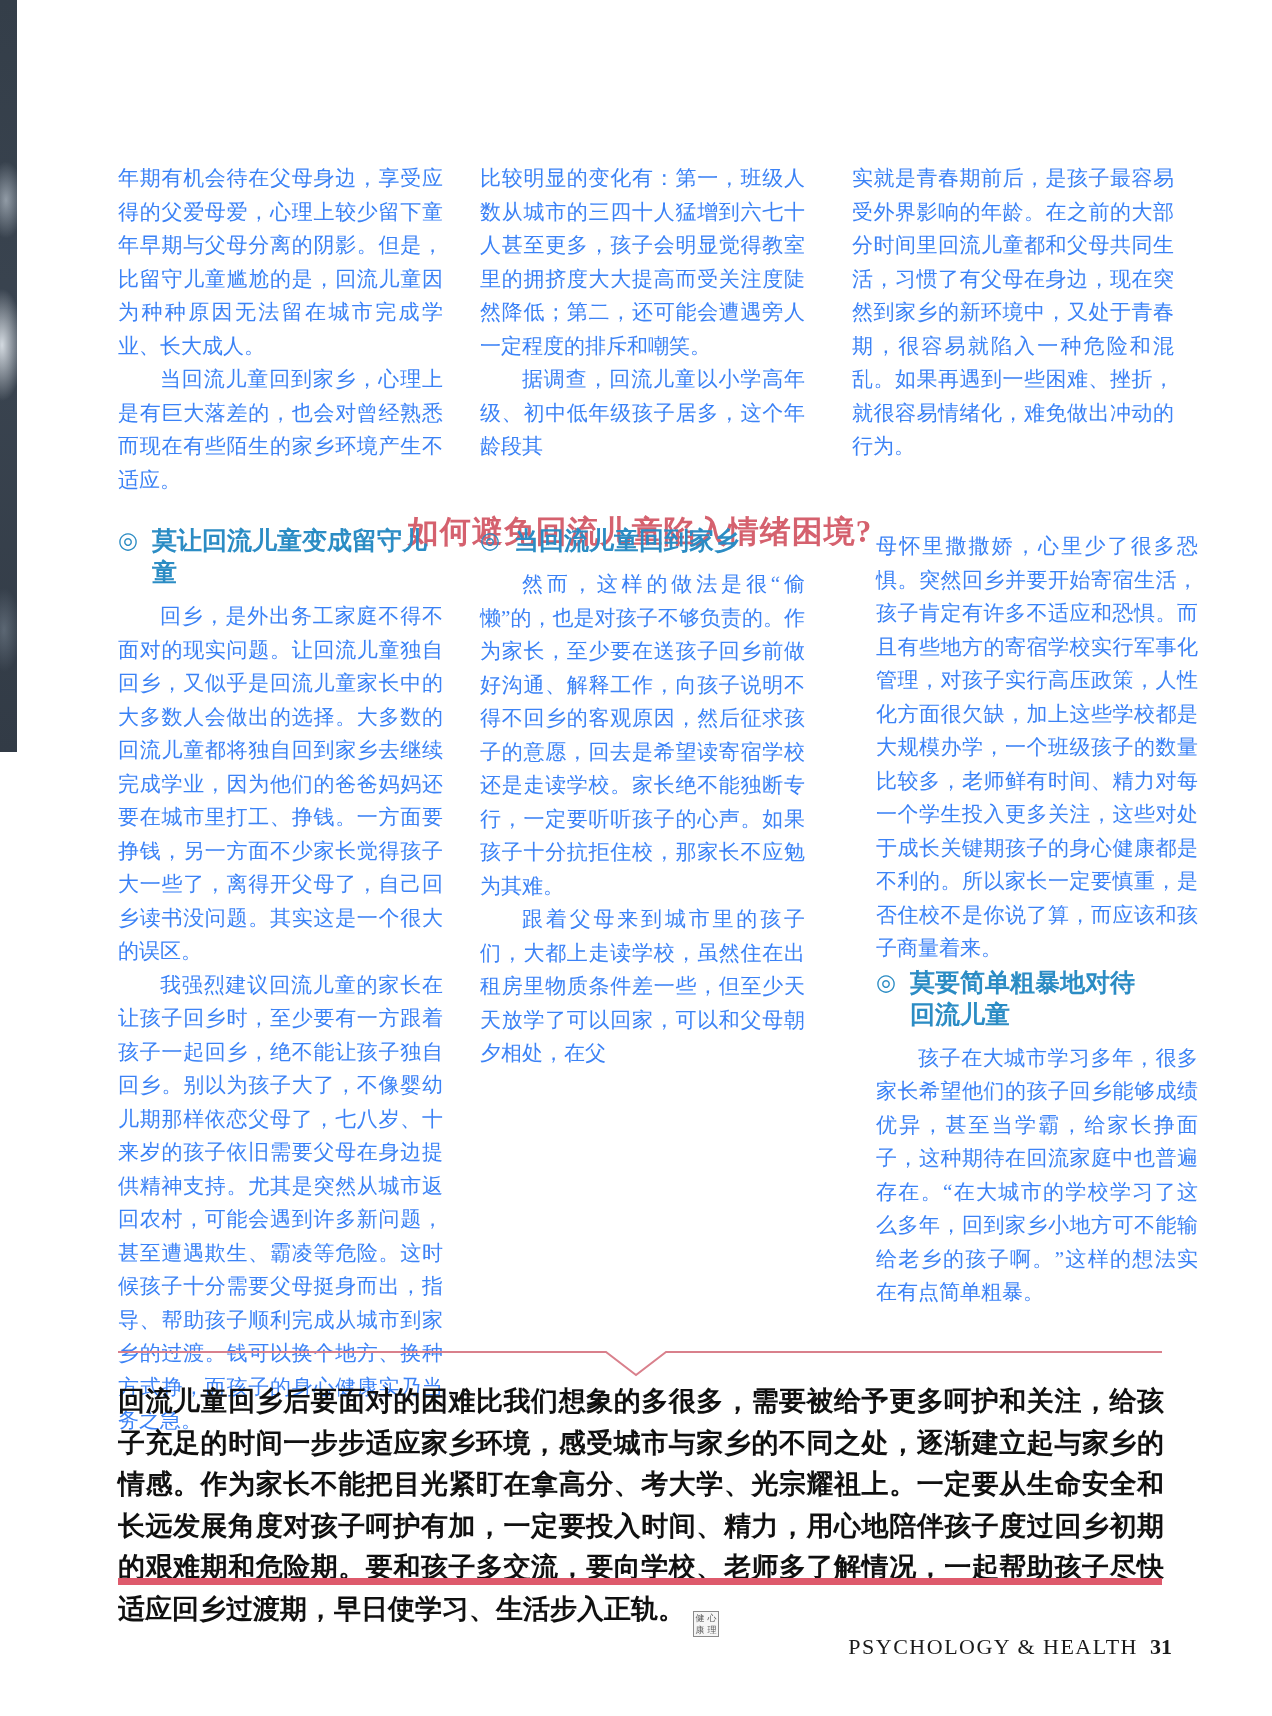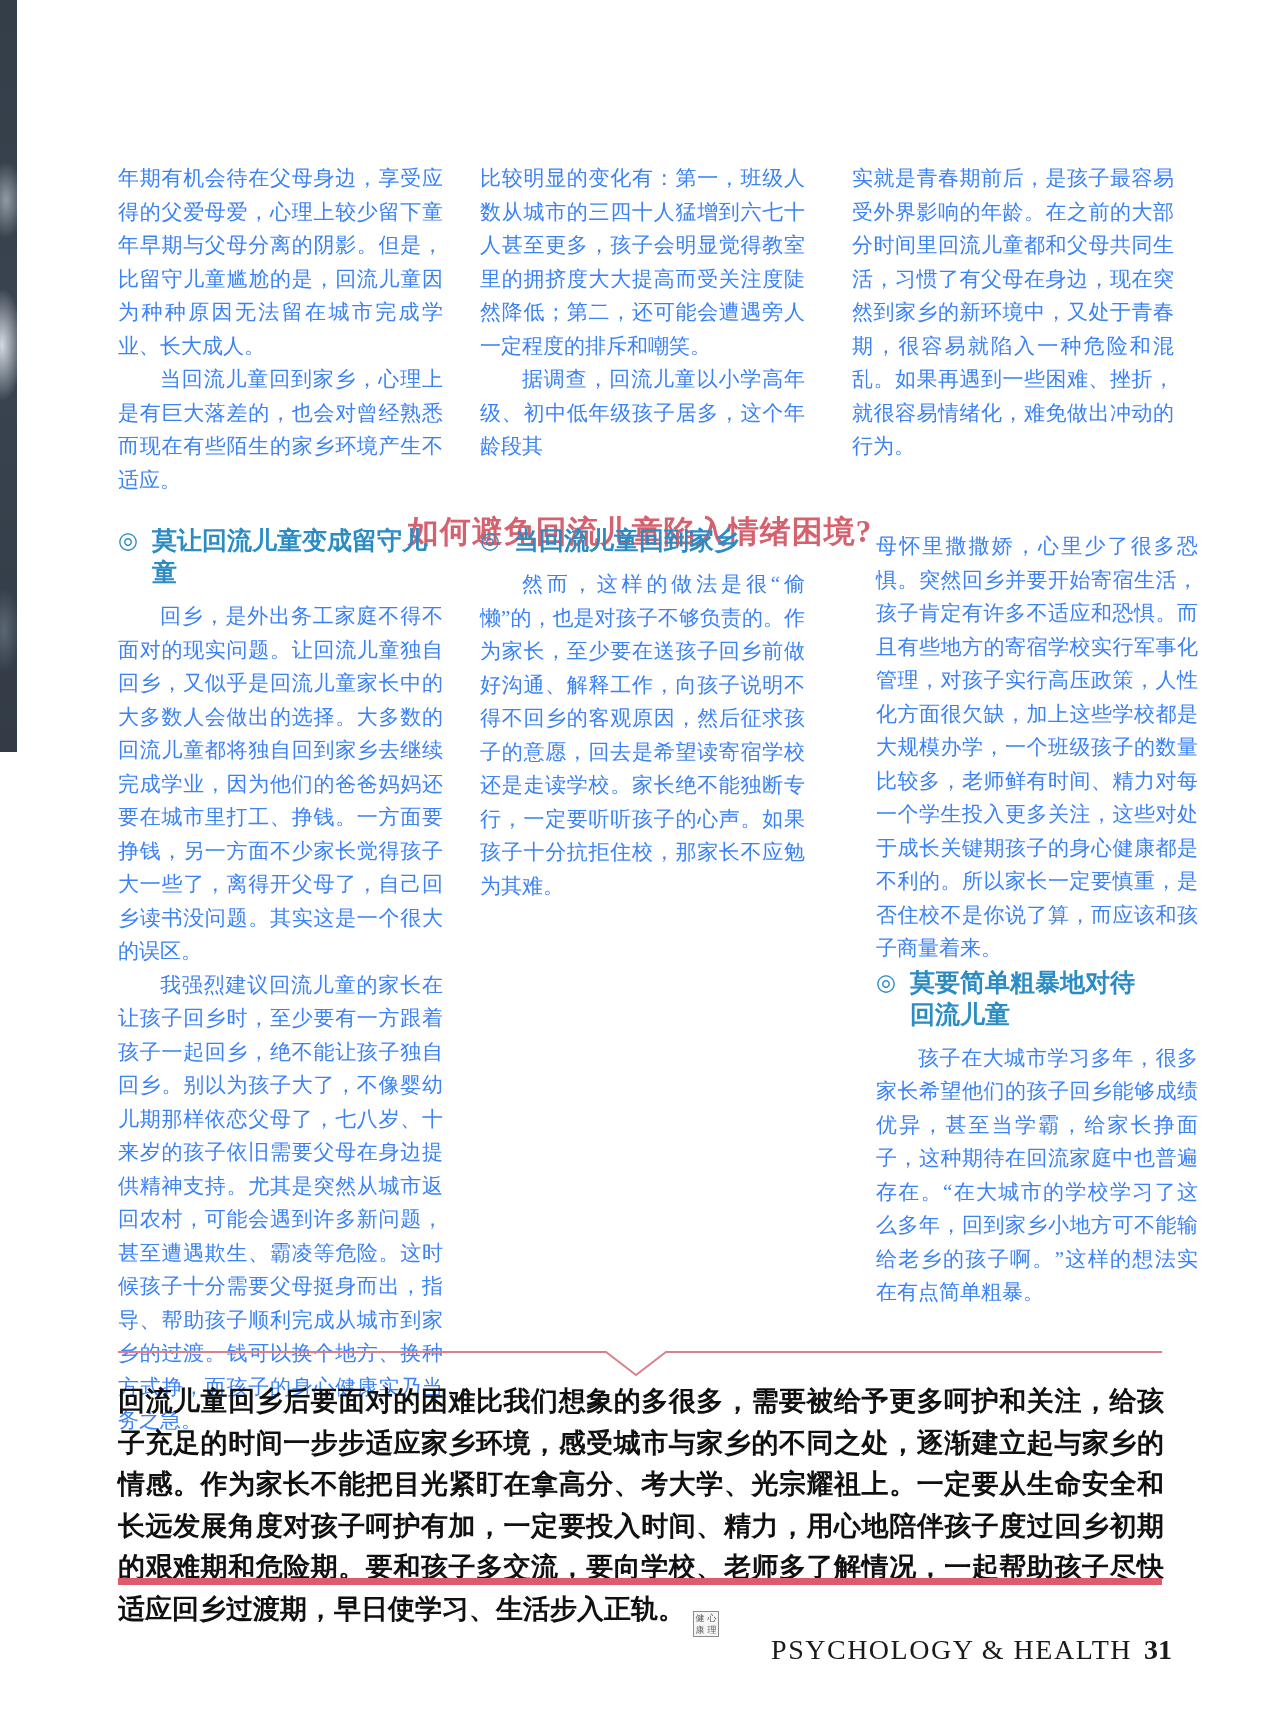--- a/index.html
+++ b/index.html
@@ -48,21 +48,21 @@
     font-size:27px;line-height:41.5px;color:#101010;text-align:justify;}
   .seal{display:inline-grid;grid-template-columns:12px 12px;margin-left:8px;vertical-align:-3px;
     border:1px solid #8a8a8a;background:#f6f6f6;color:#555;
     font-size:10px;line-height:12px;font-weight:normal;text-align:center;
     font-family:"Liberation Sans","DejaVu Sans",sans-serif;}
   .seal b{display:block;font-weight:normal;transform:scale(.9);}
 
   .bottom-bar{position:absolute;left:118px;top:1578px;width:1044px;height:7px;
     background:var(--color-bar-pink);}
 
-  .footer{position:absolute;right:100px;top:1634px;font-size:28px;color:#1a1a1a;
+  .footer{position:absolute;right:100px;top:1634px;font-size:22px;color:#1a1a1a;
     letter-spacing:1.5px;}
   .footer .pagenum{font-weight:bold;margin-left:12px;letter-spacing:0;}
 </style>
 </head>
 <body>
 
 <div class="page">
 
   <div class="edge-strip"></div>
 
@@ -92,20 +92,21 @@
       <p class="body after-head">回乡，是外出务工家庭不得不面对的现实问题。让回流儿童独自回乡，又似乎是回流儿童家长中的大多数人会做出的选择。大多数的回流儿童都将独自回到家乡去继续完成学业，因为他们的爸爸妈妈还要在城市里打工、挣钱。一方面要挣钱，另一方面不少家长觉得孩子大一些了，离得开父母了，自己回乡读书没问题。其实这是一个很大的误区。</p>
       <p class="body">我强烈建议回流儿童的家长在让孩子回乡时，至少要有一方跟着孩子一起回乡，绝不能让孩子独自回乡。别以为孩子大了，不像婴幼儿期那样依恋父母了，七八岁、十来岁的孩子依旧需要父母在身边提供精神支持。尤其是突然从城市返回农村，可能会遇到许多新问题，甚至遭遇欺生、霸凌等危险。这时候孩子十分需要父母挺身而出，指导、帮助孩子顺利完成从城市到家乡的过渡。钱可以换个地方、换种方式挣，而孩子的身心健康实乃当务之急。</p>
     </div>
 
     <div class="col c2">
       <h3 class="subhead">
         <span class="marker">◎</span>
         <span class="shl">当回流儿童回到家乡</span>
       </h3>
       <p class="body">然而，这样的做法是很“偷懒”的，也是对孩子不够负责的。作为家长，至少要在送孩子回乡前做好沟通、解释工作，向孩子说明不得不回乡的客观原因，然后征求孩子的意愿，回去是希望读寄宿学校还是走读学校。家长绝不能独断专行，一定要听听孩子的心声。如果孩子十分抗拒住校，那家长不应勉为其难。</p>
+      <p class="body">跟着父母来到城市里的孩子们，大都上走读学校，虽然住在出租房里物质条件差一些，但至少天天放学了可以回家，可以和父母朝夕相处，在父</p>
     </div>
 
     <div class="col c3 c3m">
       <p class="body noindent">母怀里撒撒娇，心里少了很多恐惧。突然回乡并要开始寄宿生活，孩子肯定有许多不适应和恐惧。而且有些地方的寄宿学校实行军事化管理，对孩子实行高压政策，人性化方面很欠缺，加上这些学校都是大规模办学，一个班级孩子的数量比较多，老师鲜有时间、精力对每一个学生投入更多关注，这些对处于成长关键期孩子的身心健康都是不利的。所以家长一定要慎重，是否住校不是你说了算，而应该和孩子商量着来。</p>
       <h3 class="subhead gap-head">
         <span class="marker">◎</span>
         <span>
           <span class="shl">莫要简单粗暴地对待</span>
           <span class="shl">回流儿童</span>
         </span>

